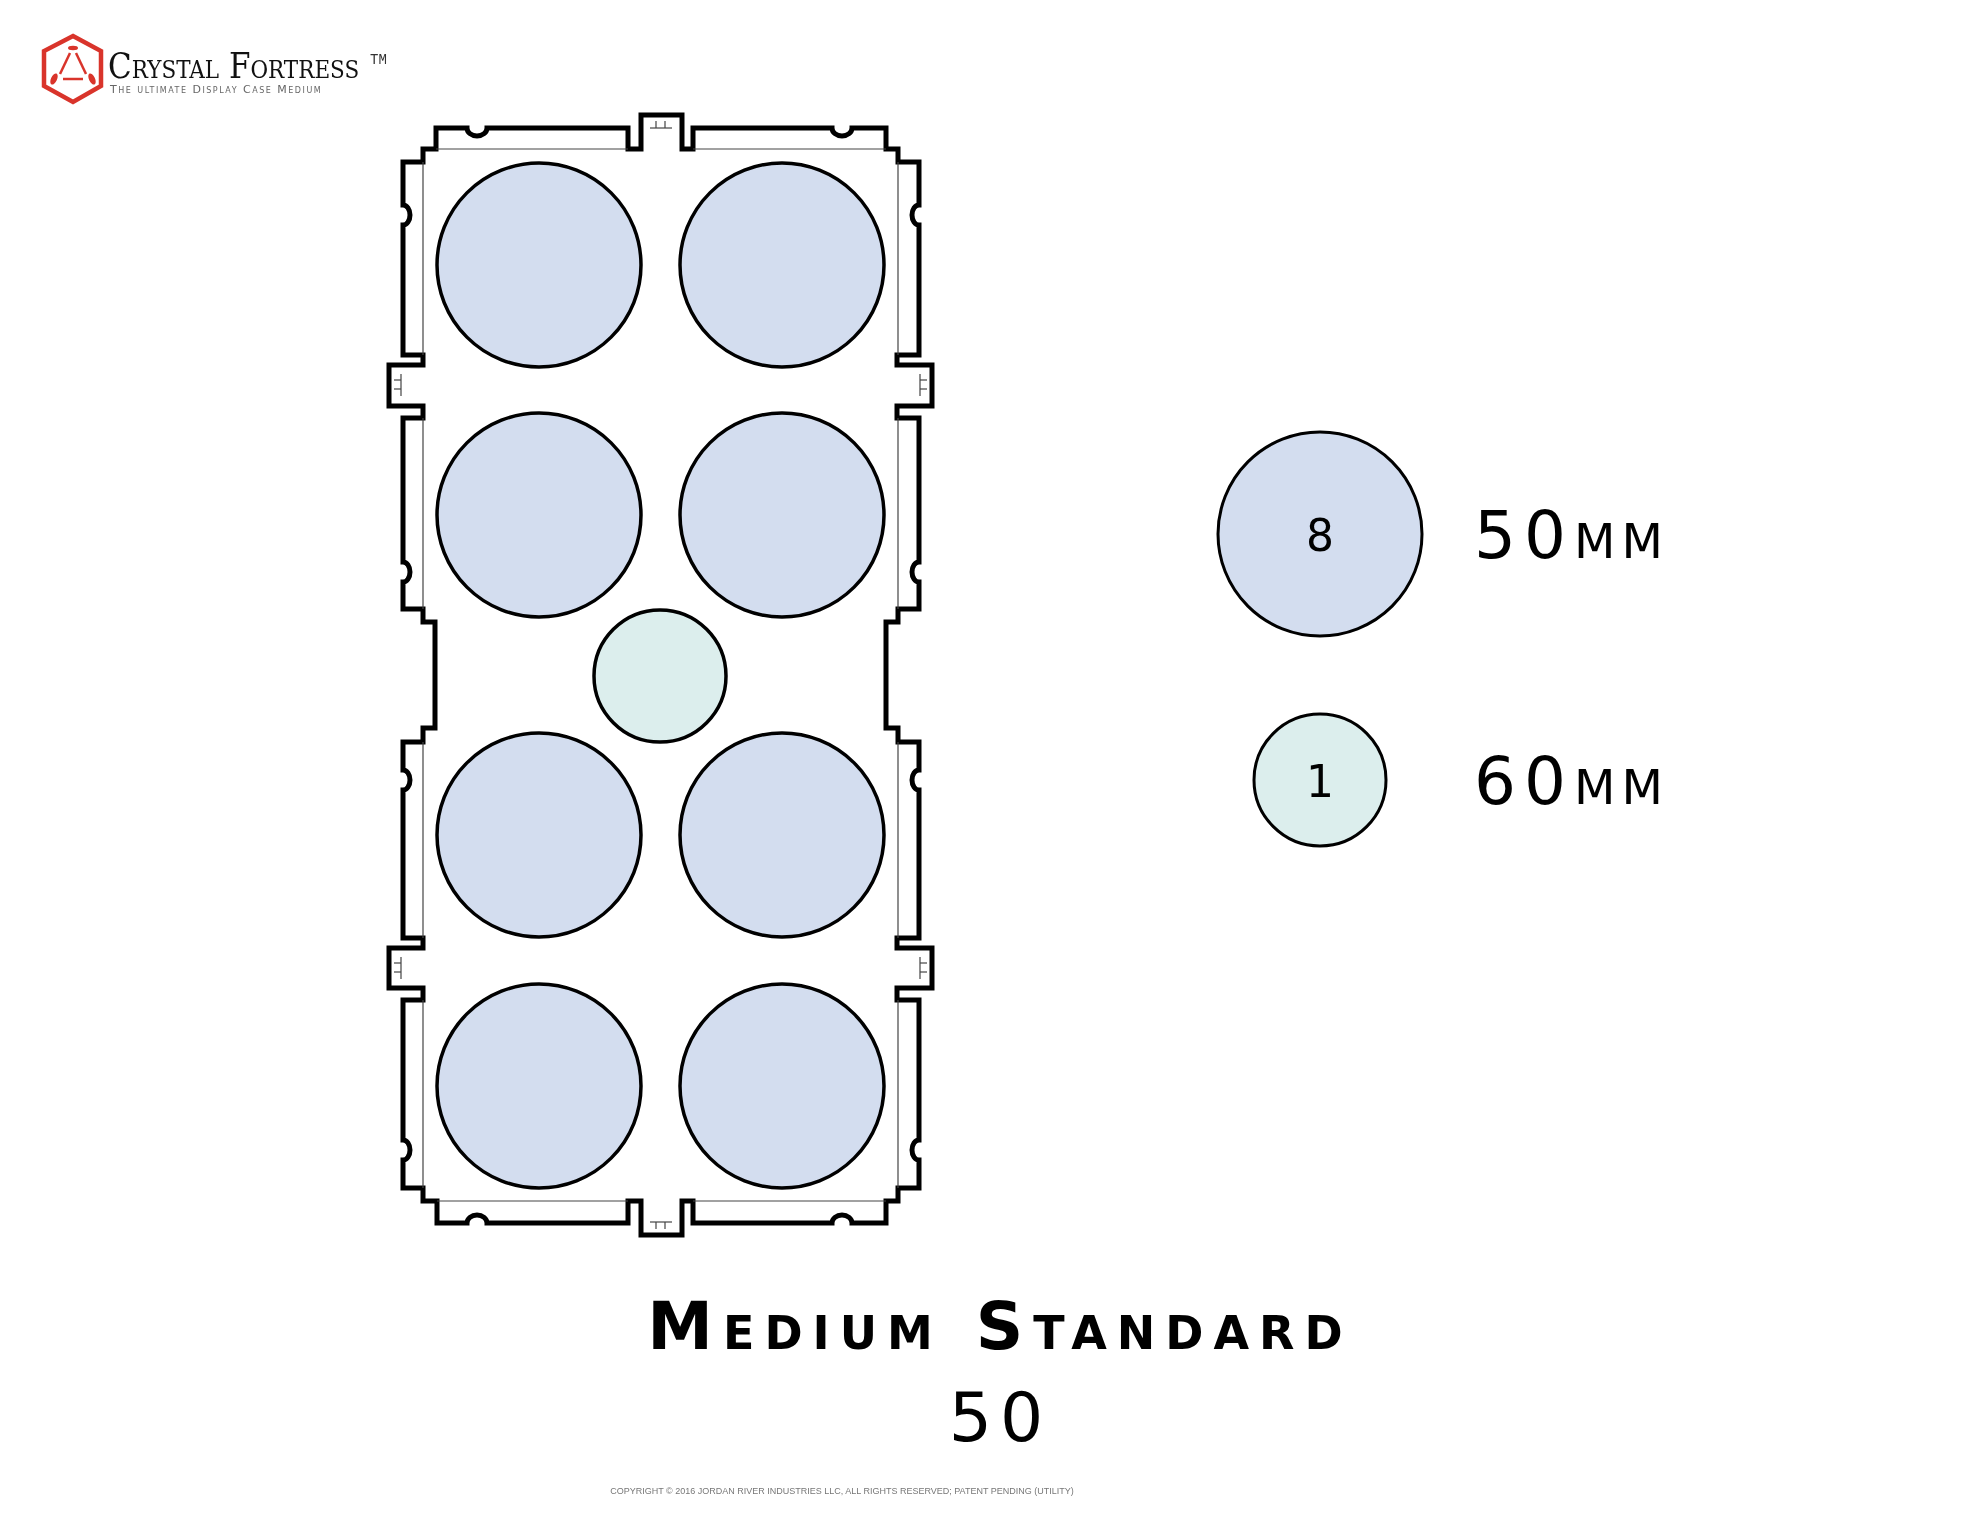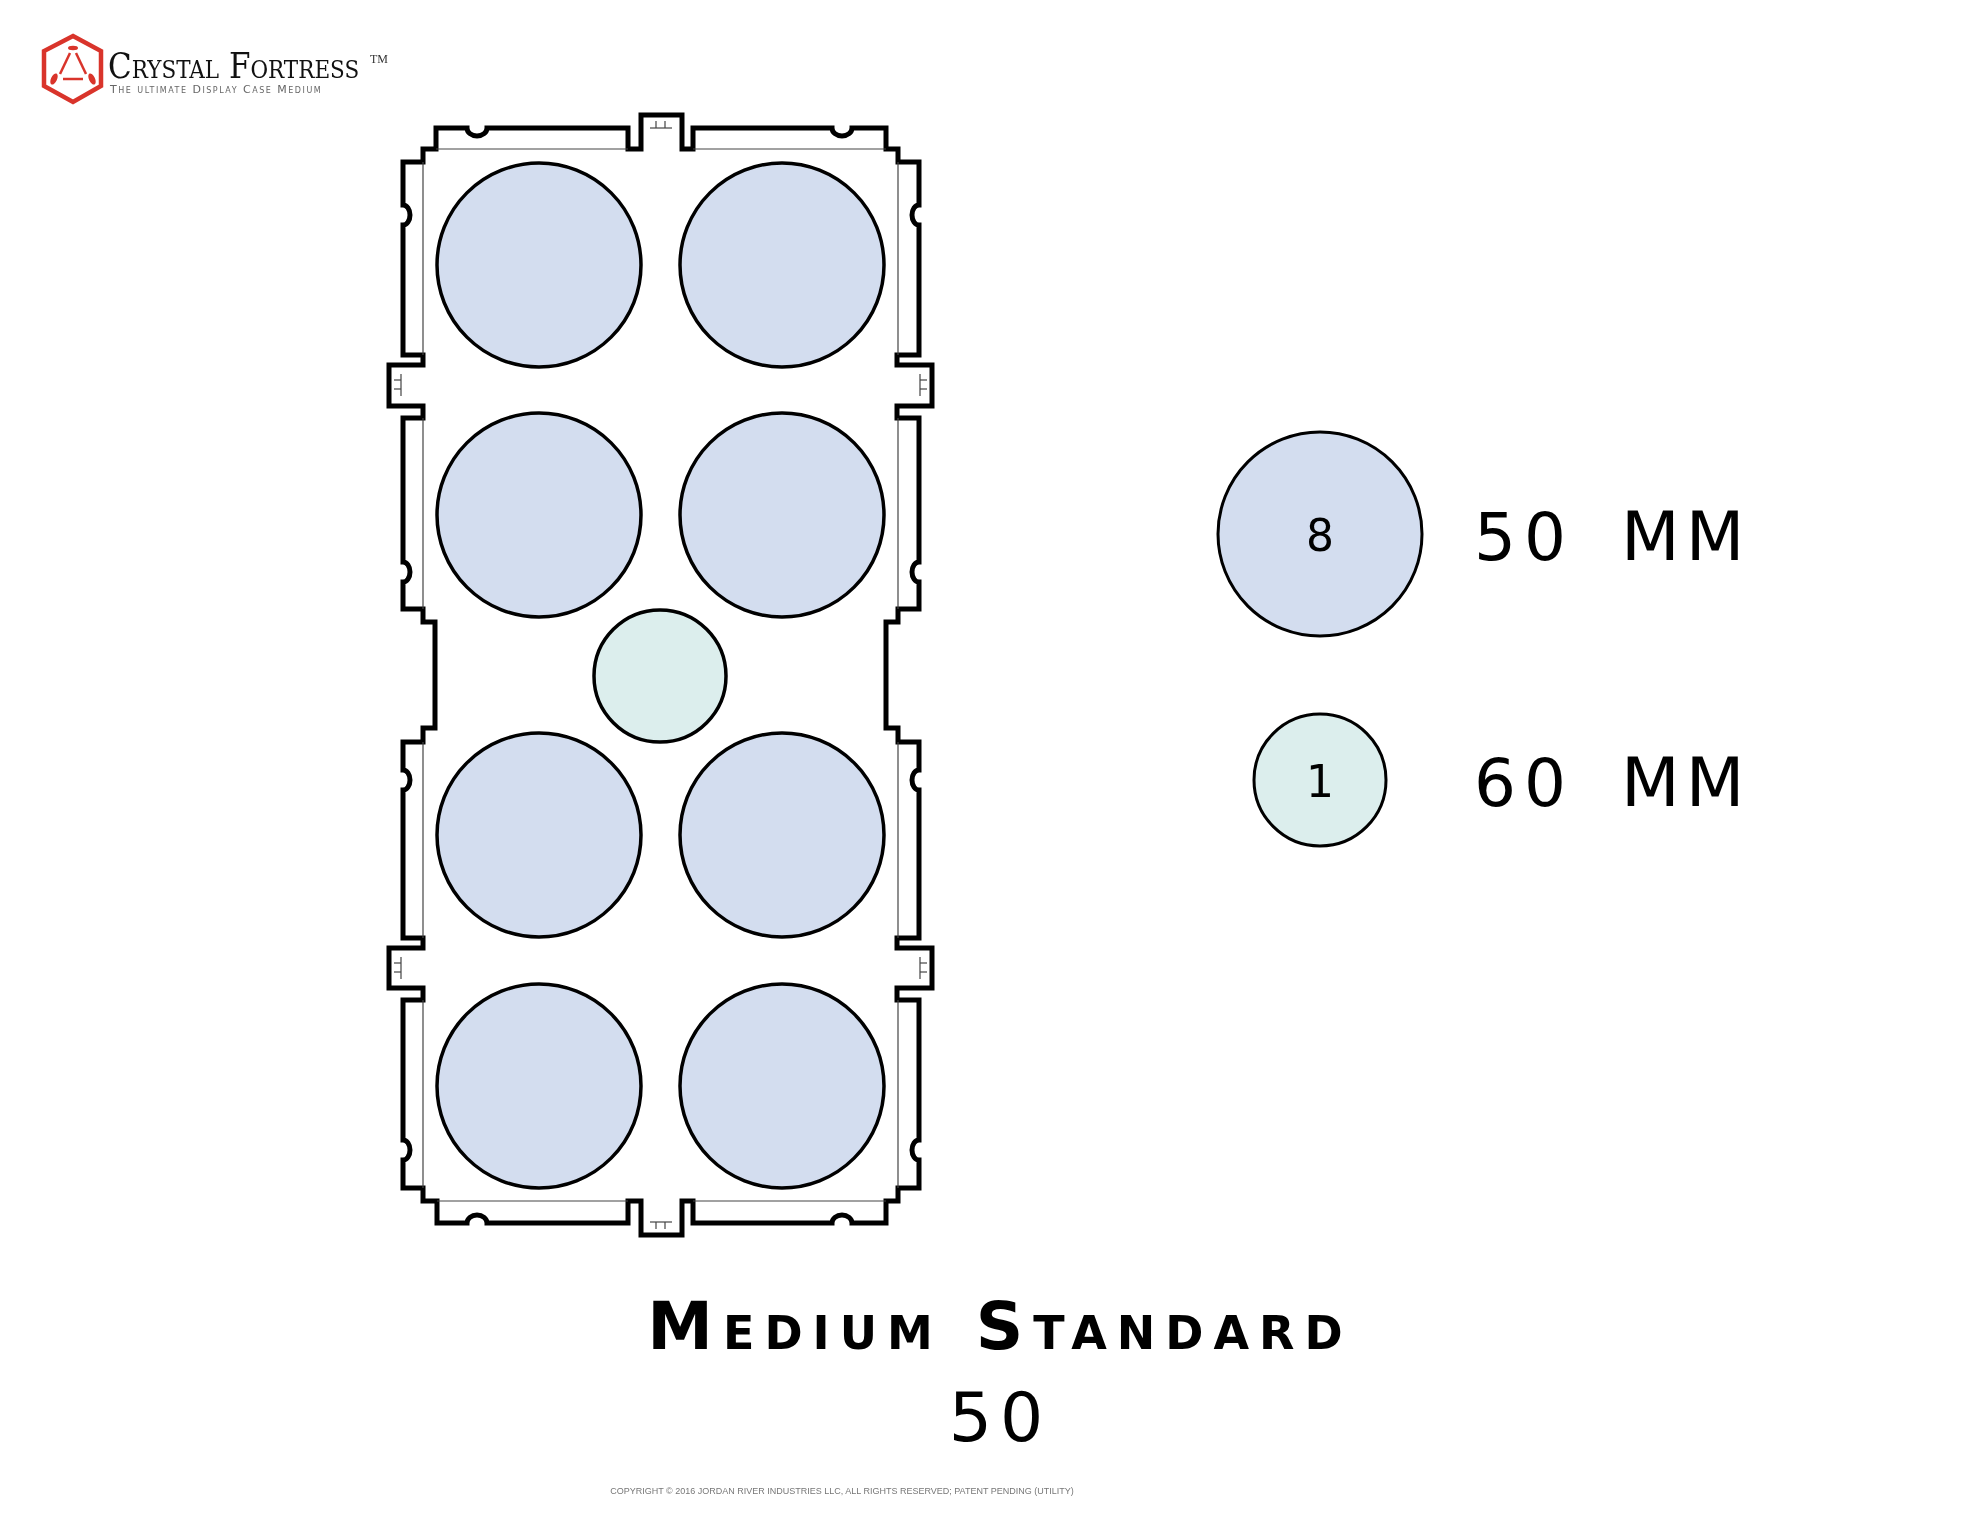--- a/index.html
+++ b/index.html
@@ -1,23 +1,23 @@
 <!DOCTYPE html>
 <html><head>
   <meta charset="utf-8">
   <style>
     html, body { margin: 0; padding: 0; background: #ffffff; }
     body { width: 1980px; height: 1530px; position: relative; overflow: hidden; font-family: "DejaVu Sans", sans-serif; }
     #stage { position: absolute; left: 0; top: 0; width: 1980px; height: 1530px; }
     .logo-wordmark { position: absolute; left: 108px; top: 48px; font-family: "DejaVu Serif", serif; font-size: 36px; color: #111; letter-spacing: 0px; line-height: 1; white-space: nowrap; font-variant: small-caps; transform: scaleX(0.86); transform-origin: left top; }
-    .logo-tm { position: absolute; left: 370px; top: 52px; font-family: Liberation Serif, serif; font-size: 12px; color: #333; }
+    .logo-tm { position: absolute; left: 370px; top: 52px; font-family: Liberation Mono, monospace; font-size: 14px; color: #333; }
     .logo-tagline { position: absolute; left: 110px; top: 84px; font-family: "DejaVu Sans", sans-serif; font-size: 11px; color: #666; letter-spacing: 1.5px; font-variant: small-caps; white-space: nowrap; line-height: 1; }
     .legend-label { position: absolute; font-family: "DejaVu Sans", sans-serif; color: #000; white-space: nowrap; line-height: 1; letter-spacing: 8px; }
     .legend-label .num { font-size: 66px; font-weight: normal; }
-    .legend-label .unit { font-size: 68px; letter-spacing: 6px; margin-left: 47px; }
+    .legend-label .unit { font-size: 48px; letter-spacing: 6px; }
     .legend-count { position: absolute; font-family: "DejaVu Sans", sans-serif; color: #000; font-size: 44px; text-align: center; width: 80px; line-height: 1; }
     .title { position: absolute; left: 0; width: 2000px; text-align: center; font-family: "DejaVu Sans", sans-serif; font-weight: bold; color: #000; white-space: nowrap; line-height: 1; }
     .title-main { top: 1294px; font-size: 66px; letter-spacing: 10px; font-variant: small-caps; }
     .title-sub { top: 1384px; font-size: 68px; font-weight: normal; letter-spacing: 8px; }
     .copyright { position: absolute; left: 0; width: 1684px; top: 1486px; text-align: center; font-family: "Liberation Sans", sans-serif; font-size: 9px; color: #777; white-space: nowrap; }
   </style>
 </head>
 <body>
 
 <svg id="stage" width="1980" height="1530" viewBox="0 0 1980 1530" xmlns="http://www.w3.org/2000/svg">

